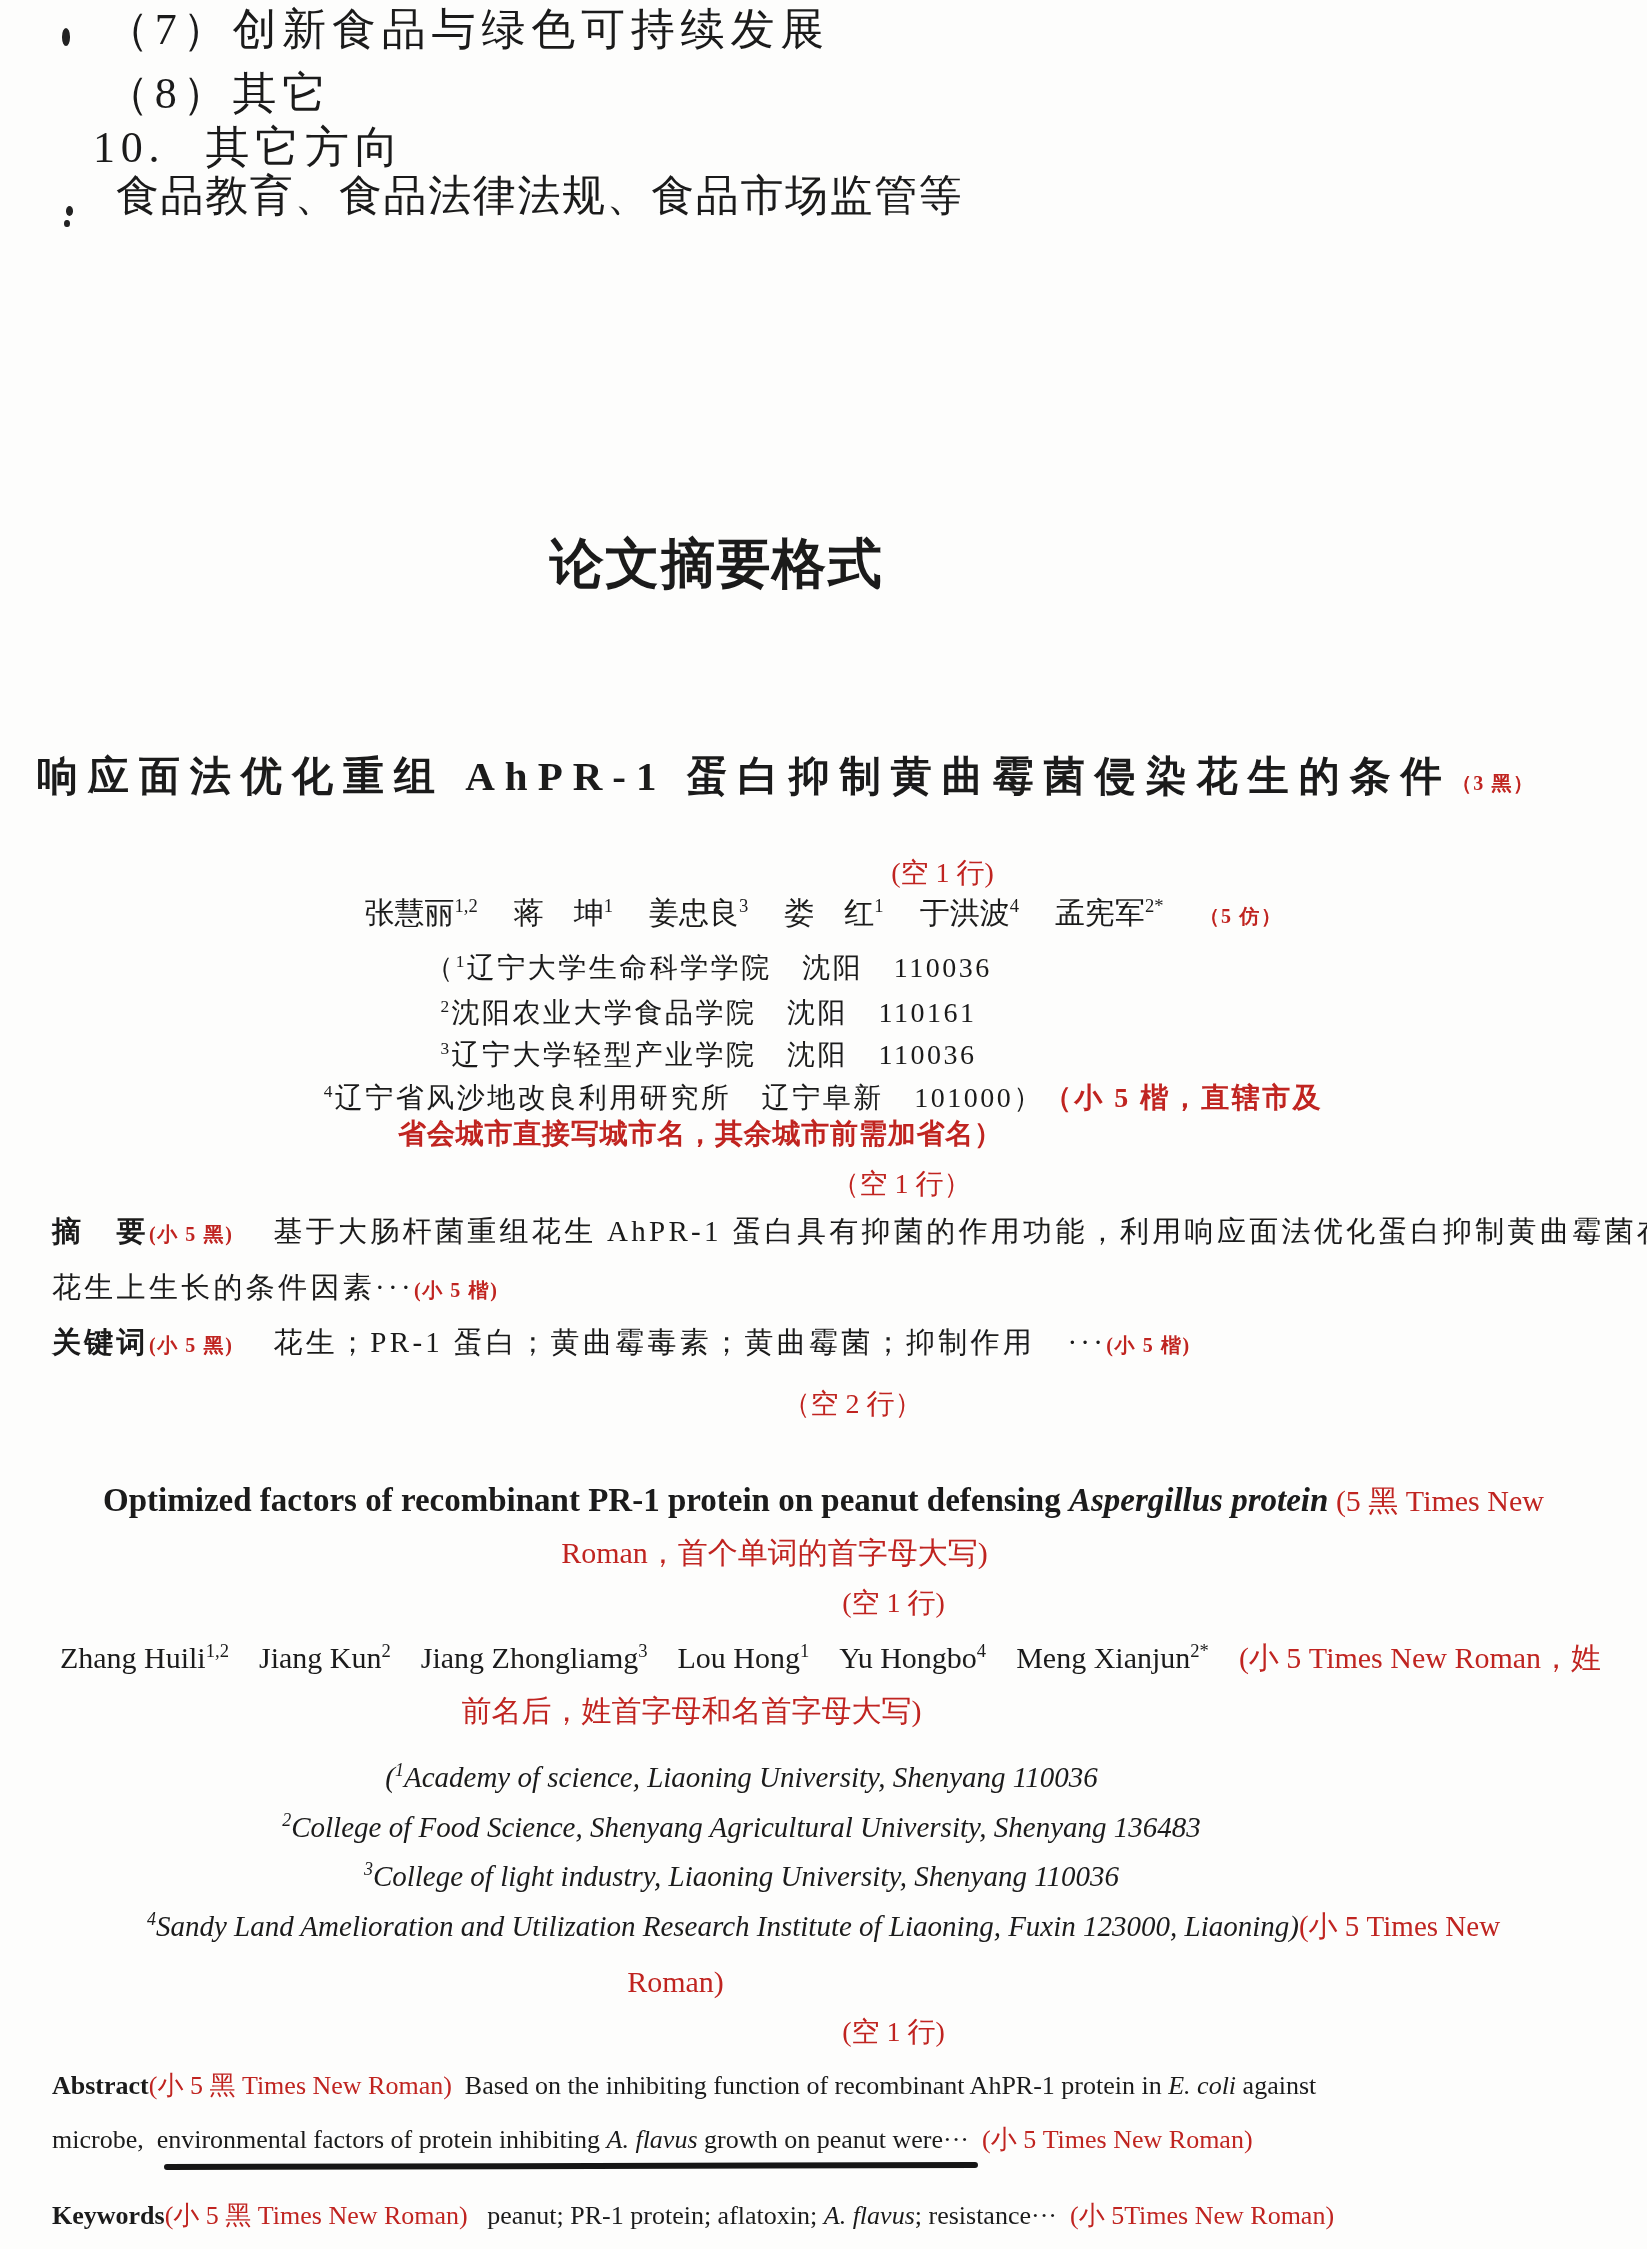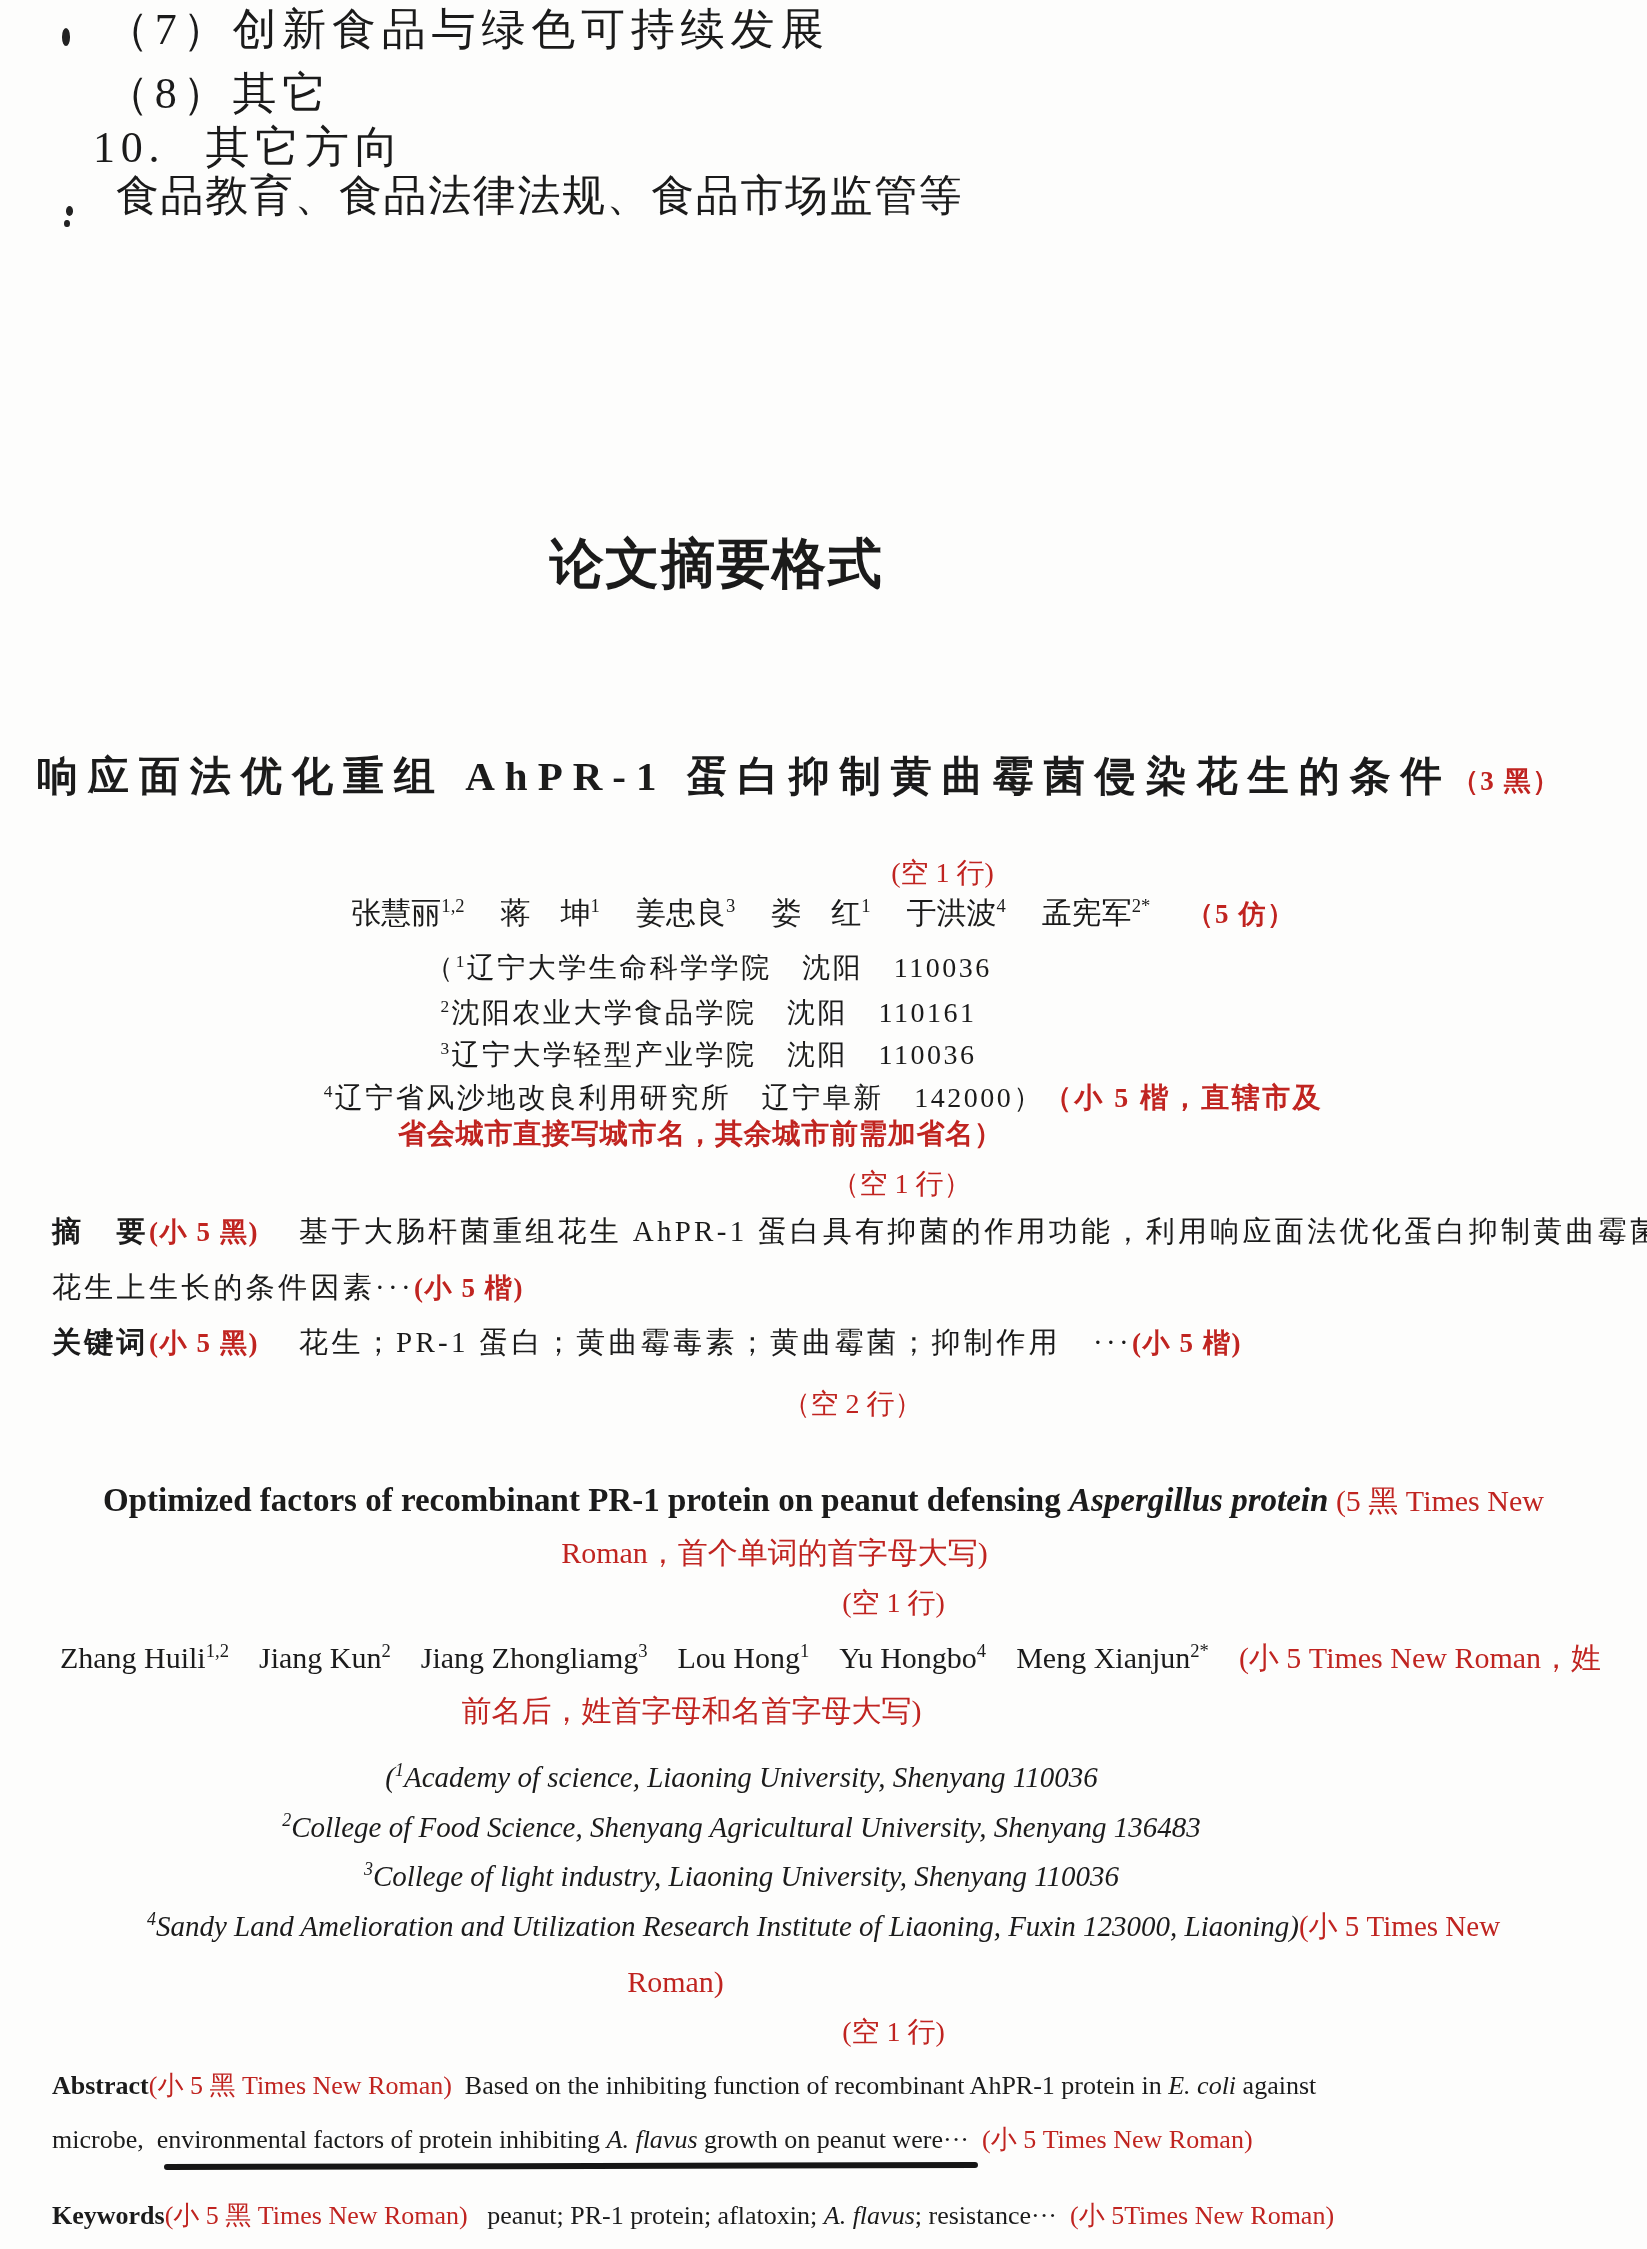--- a/index.html
+++ b/index.html
@@ -20,21 +20,21 @@
   .center{left:0;right:0;text-align:center;}
   .red{color:var(--red);}
   .b{font-weight:bold;}
   .i{font-style:italic;}
 
   .outline-item{font-size:44px;letter-spacing:5.8px;}
   .outline-desc{font-size:43px;letter-spacing:1.6px;}
   .doc-title{font-size:54px;font-weight:bold;letter-spacing:1.6px;transform:translateX(-107px);}
 
   .cn-title{font-size:41px;font-weight:bold;letter-spacing:10px;}
-  .note33{font-size:27px;letter-spacing:1.6px;font-weight:bold;}
+  .note33{font-size:20px;letter-spacing:1.6px;font-weight:bold;}
   .blank-note{font-size:28px;}
   .cn-authors{font-size:30px;}
   .cn-authors .grp{margin-right:36px;}
   .cn-authors .grp:last-of-type{margin-right:8.2px;}
   .cn-affil{font-size:28px;letter-spacing:2.5px;}
   .cn-body{font-size:29px;letter-spacing:3.3px;}
   .cn-label{font-weight:bold;letter-spacing:3.3px;}
 
   .en-title{font-size:33px;font-weight:bold;}
   .en-authors{font-size:30px;margin-left:14px;}
@@ -66,21 +66,21 @@
 
   <div class="line" style="top:753px;left:37px"><span class="cn-title">响应面法优化重组 AhPR-1 蛋白抑制黄曲霉菌侵染花生的条件</span><span class="red note33">（3 黑）</span></div>
 
   <div class="line center red blank-note" style="top:857px;transform:translateX(119px)">(空 1 行)</div>
 
   <div class="line center cn-authors" style="top:896px"><span class="grp"><span>张慧丽</span><sup>1,2</sup></span><span class="grp"><span>蒋　坤</span><sup>1</sup></span><span class="grp"><span>姜忠良</span><sup>3</sup></span><span class="grp"><span>娄　红</span><sup>1</sup></span><span class="grp"><span>于洪波</span><sup>4</sup></span><span class="grp"><span>孟宪军</span><sup>2*</sup></span><span class="red note33">（5 仿）</span></div>
 
   <div class="line center cn-affil" style="top:952px;transform:translateX(-115px)"><span>（</span><sup>1</sup><span>辽宁大学生命科学学院　沈阳　110036</span></div>
   <div class="line center cn-affil" style="top:997px;transform:translateX(-115px)"><sup>2</sup><span>沈阳农业大学食品学院　沈阳　110161</span></div>
   <div class="line center cn-affil" style="top:1039px;transform:translateX(-115px)"><sup>3</sup><span>辽宁大学轻型产业学院　沈阳　110036</span></div>
-  <div class="line center cn-affil" style="top:1082px"><sup>4</sup><span>辽宁省风沙地改良利用研究所　辽宁阜新　142000）</span><span class="red b">（小 5 楷，直辖市及</span></div>
+  <div class="line center cn-affil" style="top:1082px"><sup>4</sup><span>辽宁省风沙地改良利用研究所　辽宁阜新　101000）</span><span class="red b">（小 5 楷，直辖市及</span></div>
   <div class="line center red b cn-affil" style="top:1118px;transform:translateX(-123px);letter-spacing:0.8px">省会城市直接写城市名，其余城市前需加省名）</div>
 
   <div class="line center red blank-note" style="top:1168px;transform:translateX(78px)">（空 1 行）</div>
 
   <div class="line cn-body" style="top:1215px;left:52px"><span class="cn-label">摘　要</span><span class="red note33">(小 5 黑)</span><span class="gap-m">基于大肠杆菌重组花生 AhPR-1 蛋白具有抑菌的作用功能，利用响应面法优化蛋白抑制黄曲霉菌在</span></div>
   <div class="line cn-body" style="top:1271px;left:52px"><span>花生上生长的条件因素···</span><span class="red note33">(小 5 楷)</span></div>
 
   <div class="line cn-body" style="top:1326px;left:52px"><span class="cn-label">关键词</span><span class="red note33">(小 5 黑)</span><span class="gap-m">花生；PR-1 蛋白；黄曲霉毒素；黄曲霉菌；抑制作用　···</span><span class="red note33">(小 5 楷)</span></div>
 
   <div class="line center red blank-note" style="top:1388px;transform:translateX(29px)">（空 2 行）</div>

